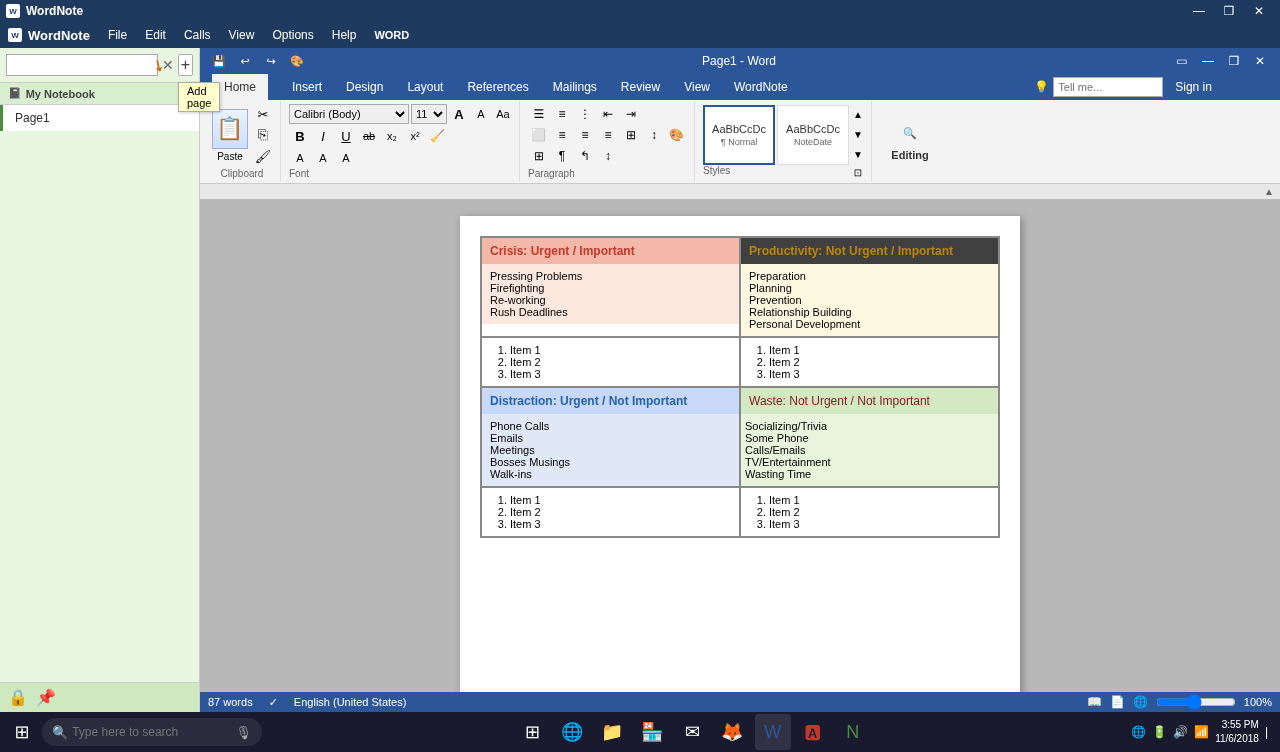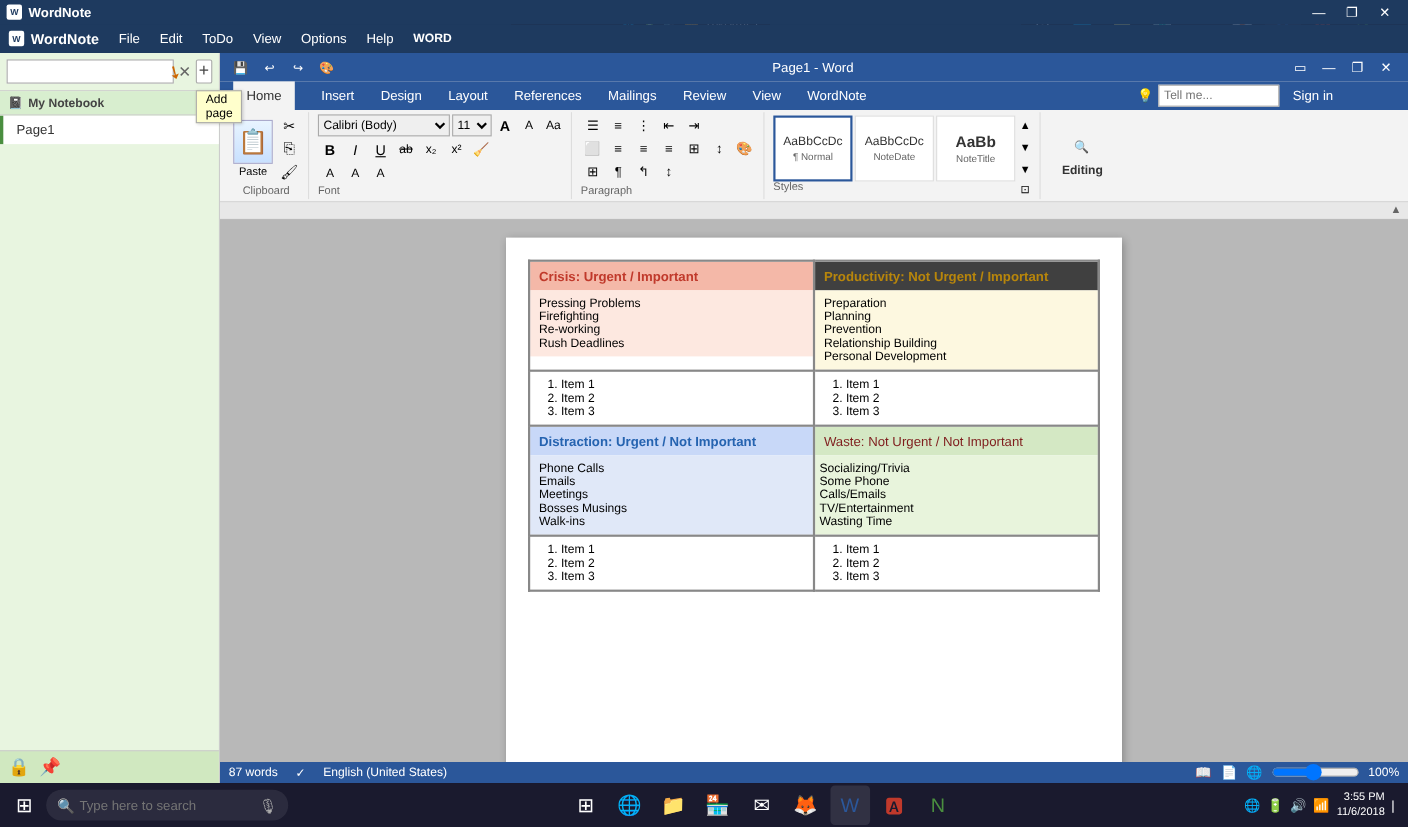--- a/index.html
+++ b/index.html
@@ -20,21 +20,21 @@
   </div>
 </div>
 
 <div style="position:fixed;top:22px;left:0;width:1280px;height:26px;background:#1e3a5f;display:flex;align-items:center;padding:0 8px;gap:2px;z-index:1000;">
   <div style="display:flex;align-items:center;gap:6px;margin-right:8px;">
     <div style="width:14px;height:14px;background:white;border-radius:2px;display:flex;align-items:center;justify-content:center;font-size:8px;color:#1e3a5f;font-weight:bold;">W</div>
     <span style="color:white;font-size:13px;font-weight:600;">WordNote</span>
   </div>
   <span style="color:white;font-size:12px;padding:2px 8px;cursor:pointer;">File</span>
   <span style="color:white;font-size:12px;padding:2px 8px;cursor:pointer;">Edit</span>
-  <span style="color:white;font-size:12px;padding:2px 8px;cursor:pointer;">ToDo</span>
+  <span style="color:white;font-size:12px;padding:2px 8px;cursor:pointer;">Calls</span>
   <span style="color:white;font-size:12px;padding:2px 8px;cursor:pointer;">View</span>
   <span style="color:white;font-size:12px;padding:2px 8px;cursor:pointer;">Options</span>
   <span style="color:white;font-size:12px;padding:2px 8px;cursor:pointer;">Help</span>
   <span style="color:white;font-size:11px;padding:2px 8px;cursor:pointer;font-weight:bold;">WORD</span>
 </div>
 
 <div style="position:fixed;top:48px;left:0;width:200px;bottom:40px;background:#e8f5e0;border-right:1px solid #ccc;display:flex;flex-direction:column;z-index:100;">
 
   <div style="padding:6px 6px;display:flex;align-items:center;gap:4px;border-bottom:1px solid #ccc;">
     <input type="text" style="flex: 1 1 0%; height: 22px; border: 1px solid rgb(170, 170, 170); padding: 0px 4px; font-size: 11px; background: white;" placeholder="">
@@ -182,24 +182,20 @@
         <div style="width:72px;height:60px;border:2px solid #2b579a;display:flex;flex-direction:column;align-items:center;justify-content:center;cursor:pointer;background:white;padding:2px;">
           <div style="font-size:11px;color:#333;">AaBbCcDc</div>
           <div style="font-size:9px;color:#666;margin-top:2px;">
             ¶ <span>Normal</span>
           </div>
         </div>
         <div style="width:72px;height:60px;border:1px solid #ddd;display:flex;flex-direction:column;align-items:center;justify-content:center;cursor:pointer;background:white;padding:2px;">
           <div style="font-size:11px;color:#333;">AaBbCcDc</div>
           <div style="font-size:9px;color:#666;margin-top:2px;">NoteDate</div>
         </div>
-        <div style="width:72px;height:60px;border:1px solid #ddd;display:flex;flex-direction:column;align-items:center;justify-content:center;cursor:pointer;background:white;padding:2px;">
-          <div style="font-size:14px;color:#333;font-weight:bold;">AaBb</div>
-          <div style="font-size:9px;color:#666;margin-top:2px;">NoteTitle</div>
-        </div>
         <div style="display:flex;flex-direction:column;justify-content:space-around;height:60px;">
           <button style="width:14px;height:18px;background:none;border:none;cursor:pointer;font-size:10px;">▲</button>
           <button style="width:14px;height:18px;background:none;border:none;cursor:pointer;font-size:10px;">▼</button>
           <button style="width:14px;height:18px;background:none;border:none;cursor:pointer;font-size:10px;">▼</button>
         </div>
       </div>
       <div style="display:flex;justify-content:space-between;align-items:flex-start;">
         <span style="font-size:10px;color:#666;">Styles</span>
         <button style="width:14px;height:14px;background:none;border:none;cursor:pointer;font-size:10px;">⊡</button>
       </div>

